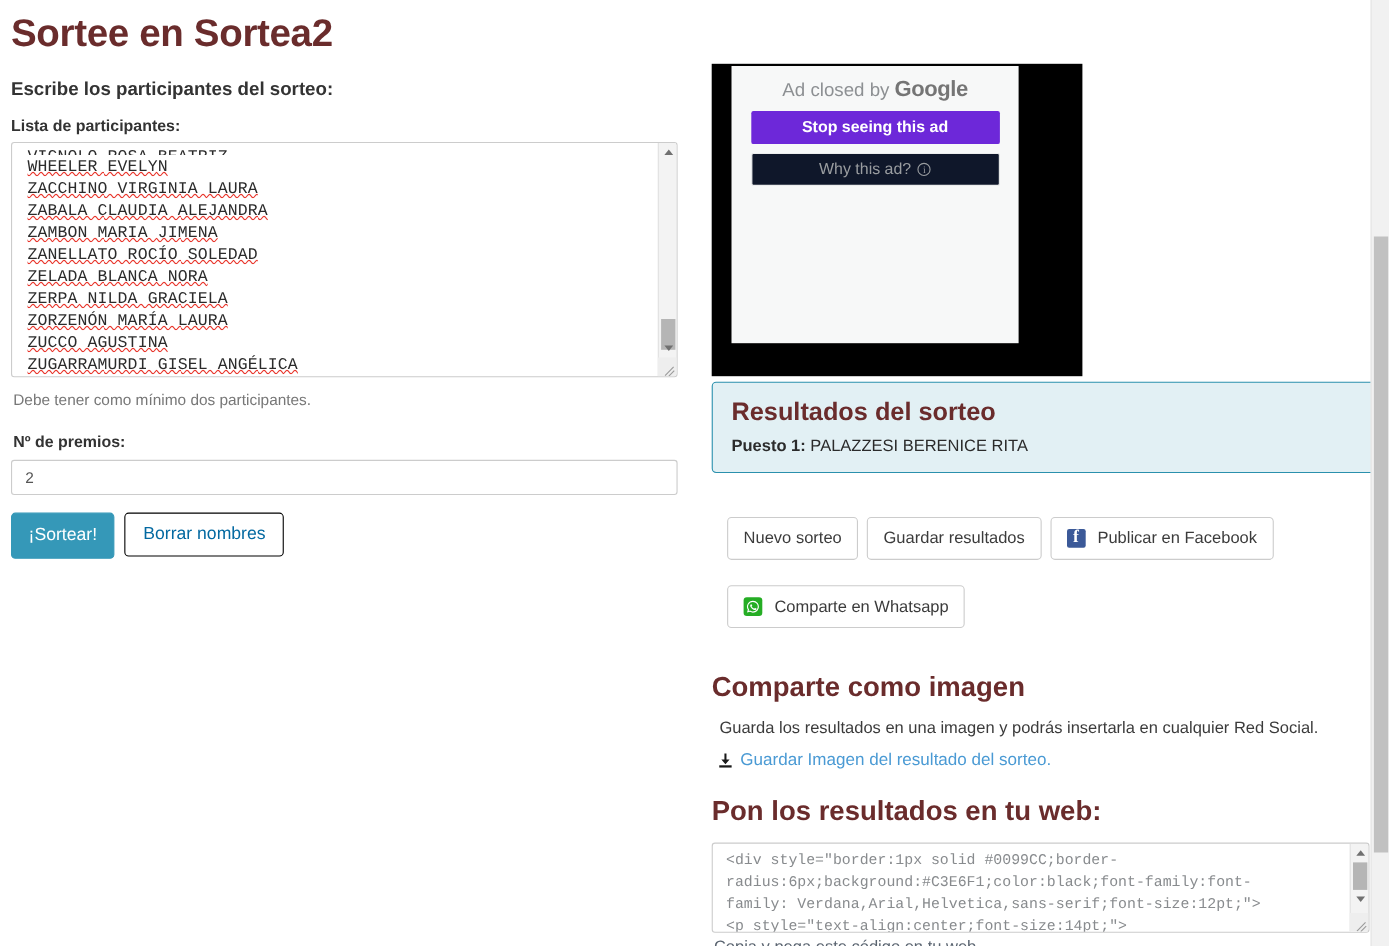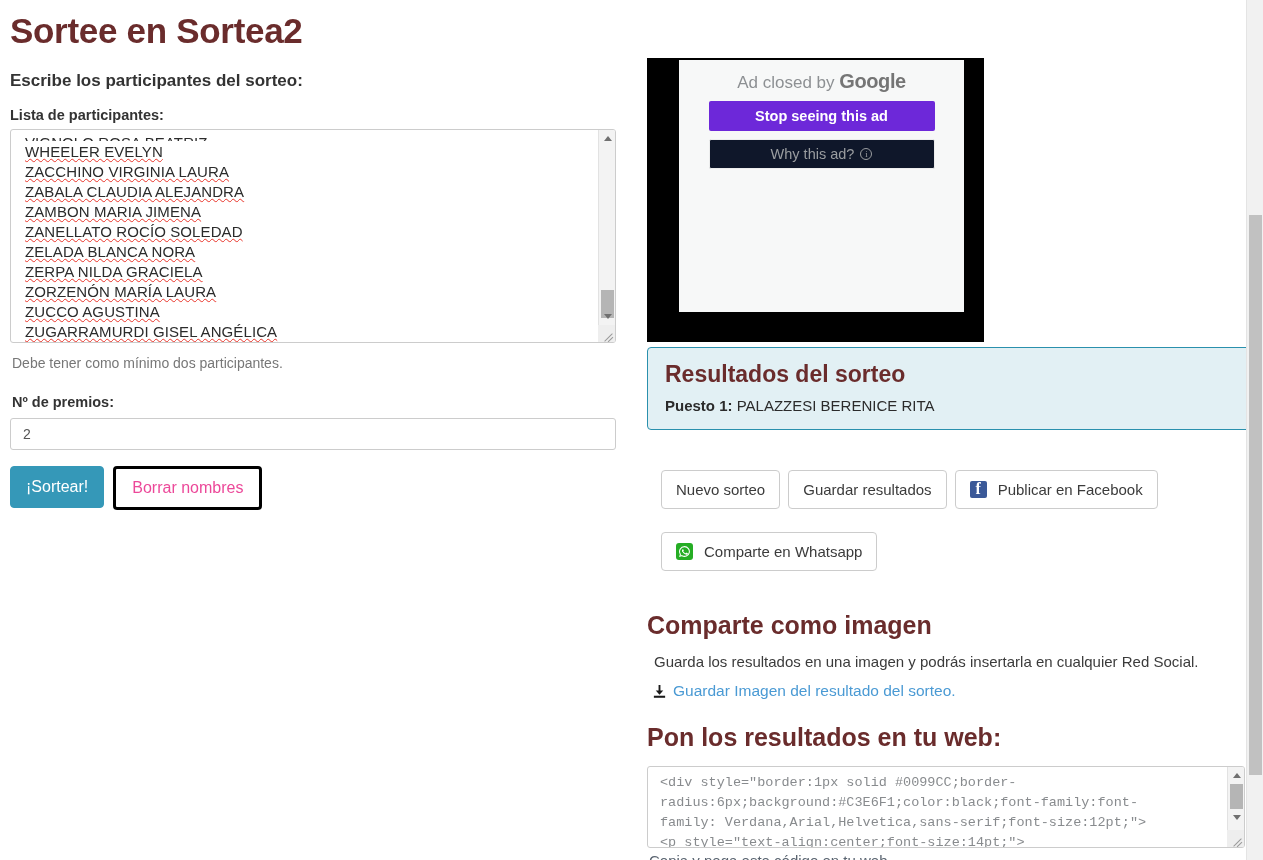--- a/index.html
+++ b/index.html
@@ -83,20 +83,21 @@
     width: 588px; height: 214px;
     padding: 4px 6px 0 14px;
     overflow: hidden;
   }
   .name-line {
     font-size: 15px;
     line-height: 20px;
     color: #2b2b2b;
     white-space: nowrap;
     letter-spacing: 0.1px;
+    font-family: Liberation Mono, monospace;
   }
   .name-line.partial {
     height: 8px;
     overflow: hidden;
     position: relative;
     top: -1px;
   }
   
   .sq {
     text-decoration-line: underline;
@@ -191,22 +192,22 @@
     gap: 9px;
   }
   .btn {
     font-family: "Liberation Sans", sans-serif;
     font-size: 16px;
     line-height: 1;
     padding: 11px 16px;
     border-radius: 4px;
     cursor: pointer;
     background: #ffffff;
-    border: 3px solid #000000;
-    color: #ec4899;
+    border: 1px solid #000000;
+    color: #0369a1;
     white-space: nowrap;
   }
   .btn-primary {
     background: #3598b8;
     border: 1px solid #3598b8;
     color: #ffffff;
     padding: 12px 15px;
   }
 
   
@@ -218,22 +219,22 @@
 
   
   .ad-block {
     position: absolute;
     left: 0; top: 58px;
     width: 337px; height: 284px;
     background: #000000;
   }
   .ad-inner {
     position: absolute;
-    left: 32px; top: 2px;
-    width: 285px; height: 252px;
+    left: 18px; top: 2px;
+    width: 261px; height: 252px;
     background: #f7f8f8;
   }
   .ad-closed-line {
     margin: 10px 0 0 0;
     text-align: center;
     font-size: 17px;
     color: #8d9093;
     font-family: "Liberation Sans", sans-serif;
   }
   .google-word {

